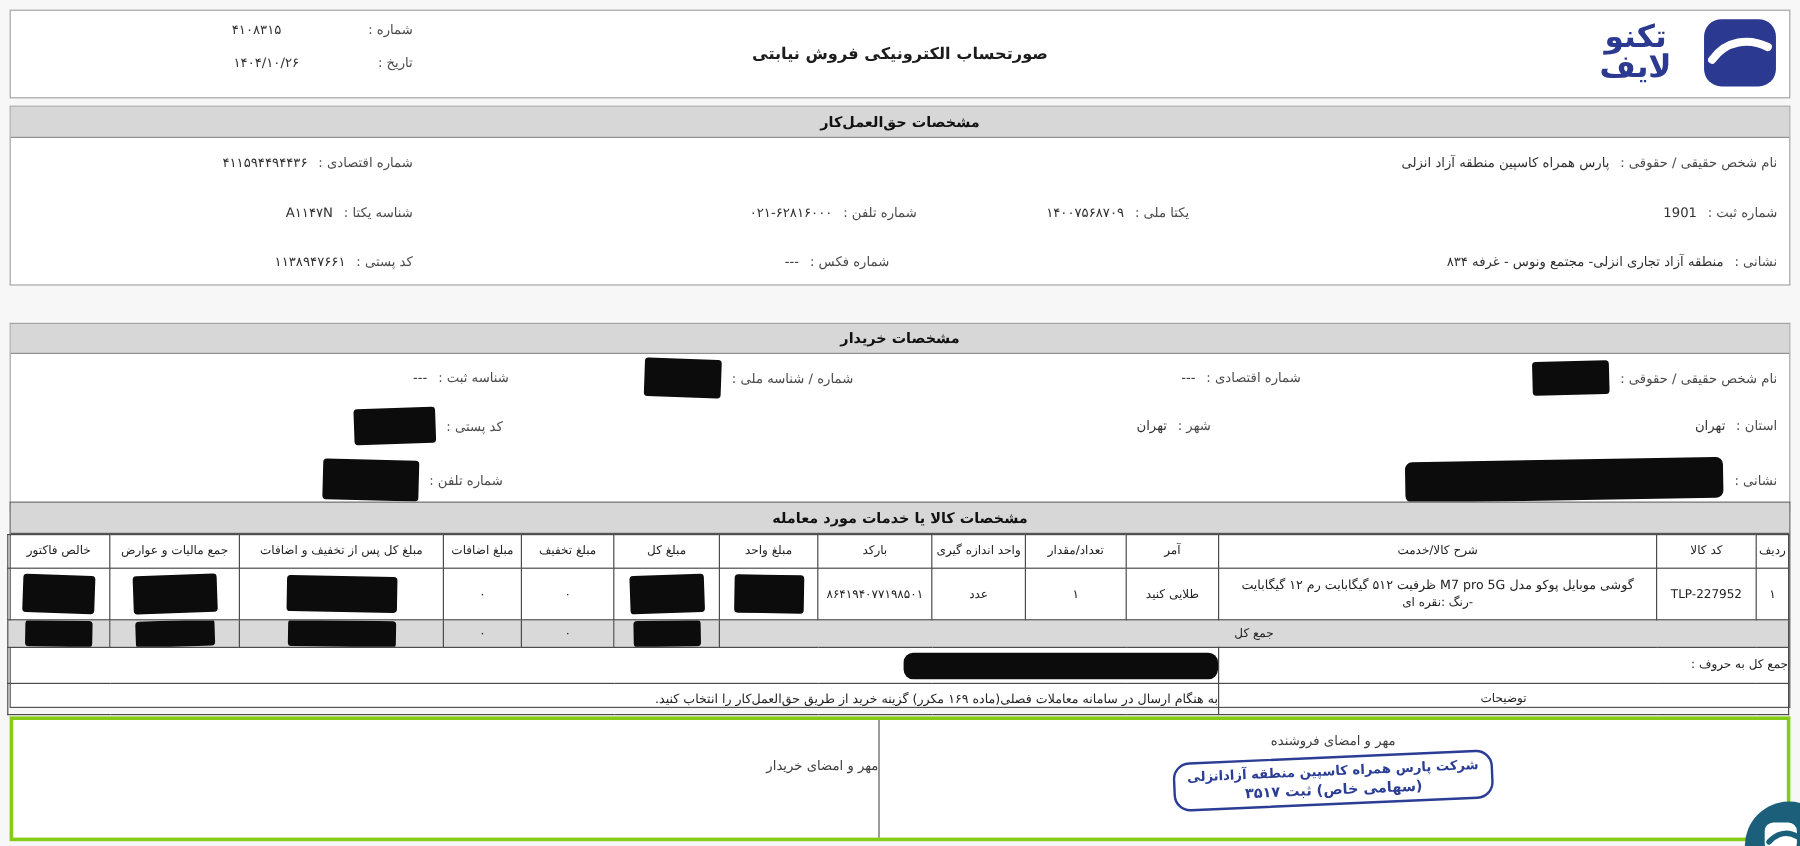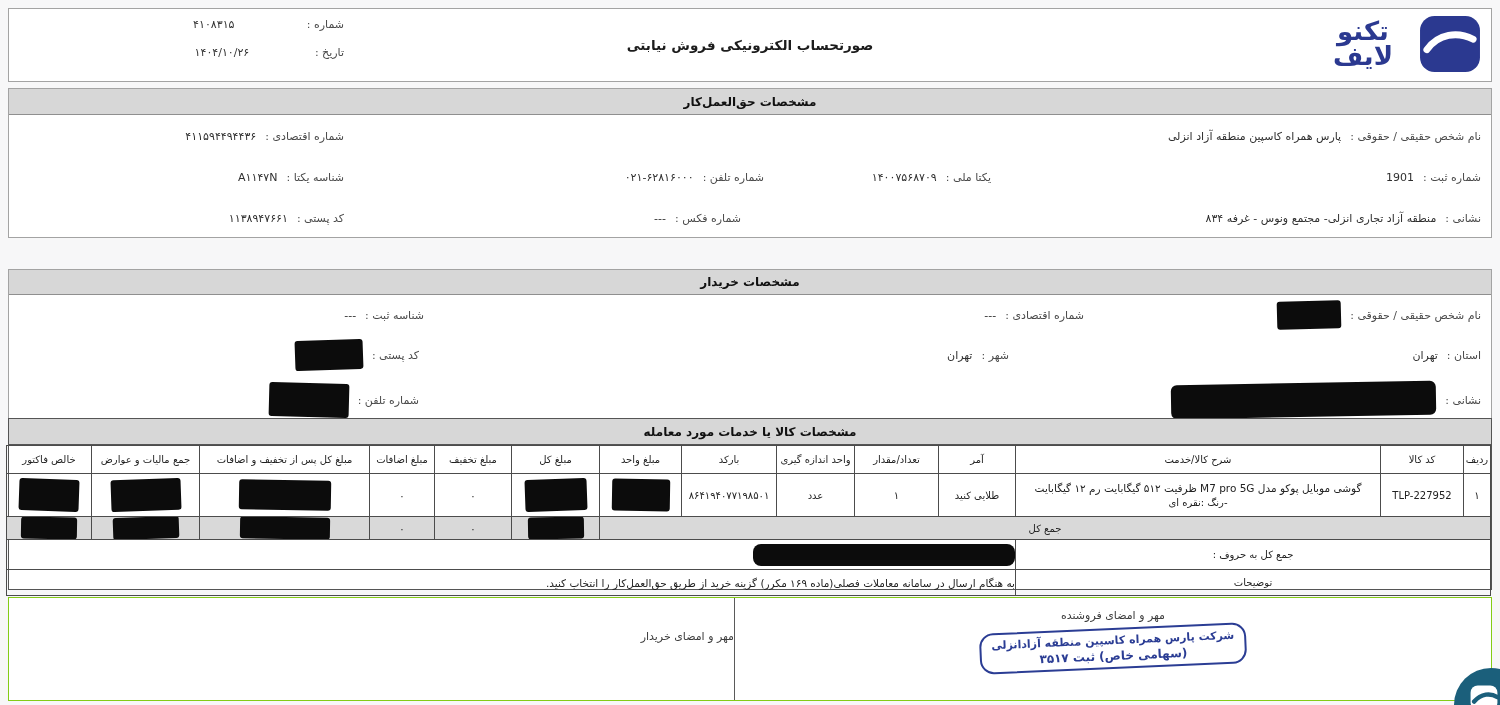--- a/index.html
+++ b/index.html
@@ -41,29 +41,29 @@
   .redact { display:inline-block; background:#0c0c0c; border-radius:3px; vertical-align:middle; }
 
   
   .items-box { top:418px; height:172px; border:1px solid #555; }
   .items-box .bar { border-bottom:1px solid #555; }
   table { width:100%; border-collapse:collapse; table-layout:fixed; direction:rtl; }
   th, td { border:1px solid #4c4c4c; text-align:center; vertical-align:middle; font-size:10px; color:#222; overflow:hidden;margin-left:48px; }
   thead th { height:28px; font-weight:normal; color:#1e1e1e; padding:0 1px; }
   tr.data-row td { height:43px; }
   tr.total-row td { height:23px; background:#d9d9d9; }
-  tr.words-row td { height:30px; }
+  tr.words-row td { height:30px;text-align:right; }
   tr.notes-row td { height:26px; }
   .desc-l1 { font-size:10.5px; line-height:15px; }
   .desc-l2 { font-size:10px; line-height:14px; }
   .cell-right { text-align:right; padding-left:2px; }
   .notes-text { text-align:right; padding-left:6px; font-size:10.5px; }
 
   
-  .footer-box { top:597px; height:104px; border:1px solid #84cc16; display:flex; direction:rtl; }
+  .footer-box { top:597px; height:104px; border:3px solid #84cc16; display:flex; direction:rtl; }
   .seller-cell { width:757px; position:relative; border-left:1px solid #5a5a5a; }
   .buyer-cell { flex:1; position:relative; }
   .sign-label { position:absolute; width:100%; text-align:center; font-size:11px; color:#3c3c3c; }
   .seller-cell .sign-label { top:11px; }
   .buyer-cell .sign-label { top:32px;text-align:right; }
   .stamp { position:absolute; top:30px; right:50%; transform:translateX(50%) rotate(-2.5deg); border:2.5px solid #2b3d94; border-radius:14px; padding:4px 10px; color:#2b3d94; text-align:center; white-space:nowrap; background:rgba(255,255,255,0.6); }
   .stamp-l1 { font-size:11px; font-weight:bold; }
   .stamp-l2 { font-size:12px; font-weight:bold; margin-top:2px; }
 
   
@@ -148,20 +148,24 @@
   <div class="box buyer-box">
     <div class="bar" style="height:25px;line-height:25px">مشخصات خریدار</div>
     <div class="frow" style="height:40px">
       <div class="field" style="right:10px">
         <span class="lbl">نام شخص حقیقی / حقوقی :</span>
         <span class="redact" style="width:64px;height:28px;transform:rotate(-1.5deg)"></span>
       </div>
       <div class="field" style="right:407px">
         <span class="lbl">شماره اقتصادی :</span>
         <span class="val">---</span>
+      </div>
+      <div class="field" style="right:780px">
+        <span class="lbl">شماره / شناسه ملی :</span>
+        <span class="redact" style="width:64px;height:32px;transform:rotate(2deg)"></span>
       </div>
       <div class="field" style="right:1067px">
         <span class="lbl">شناسه ثبت :</span>
         <span class="val">---</span>
       </div>
     </div>
     <div class="frow" style="height:40px">
       <div class="field" style="right:10px">
         <span class="lbl">استان :</span>
         <span class="val">تهران</span>

